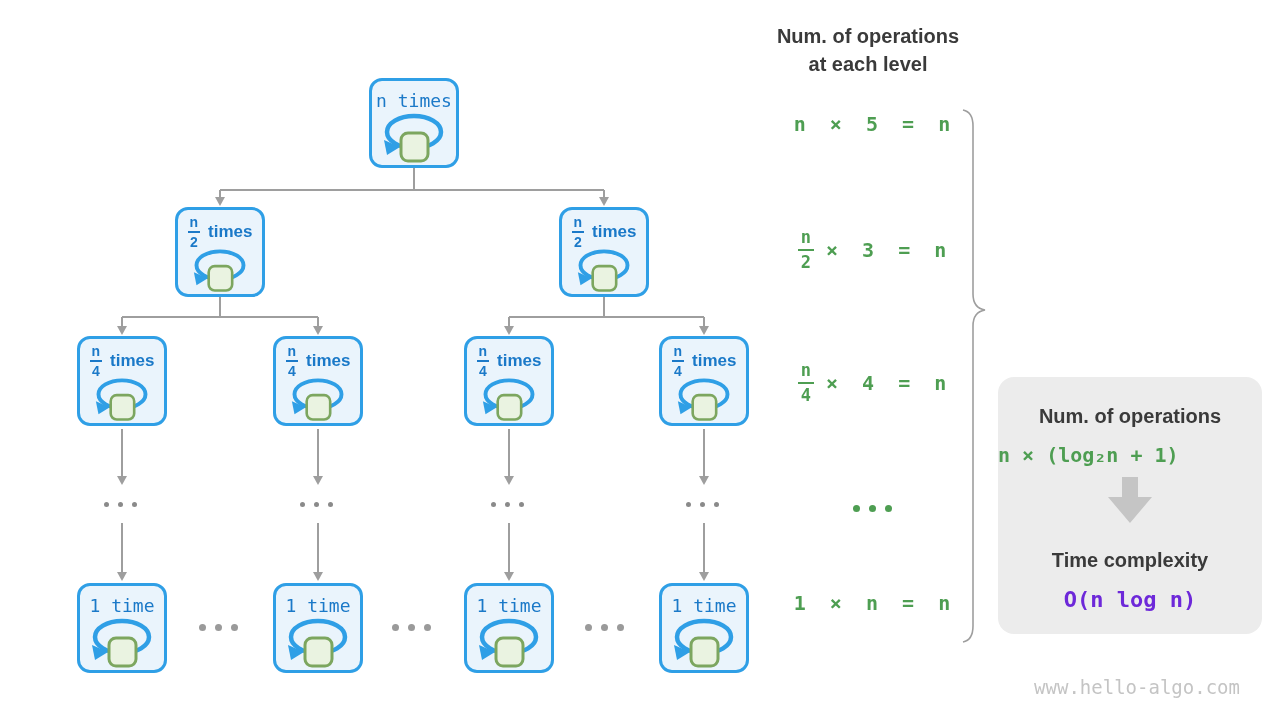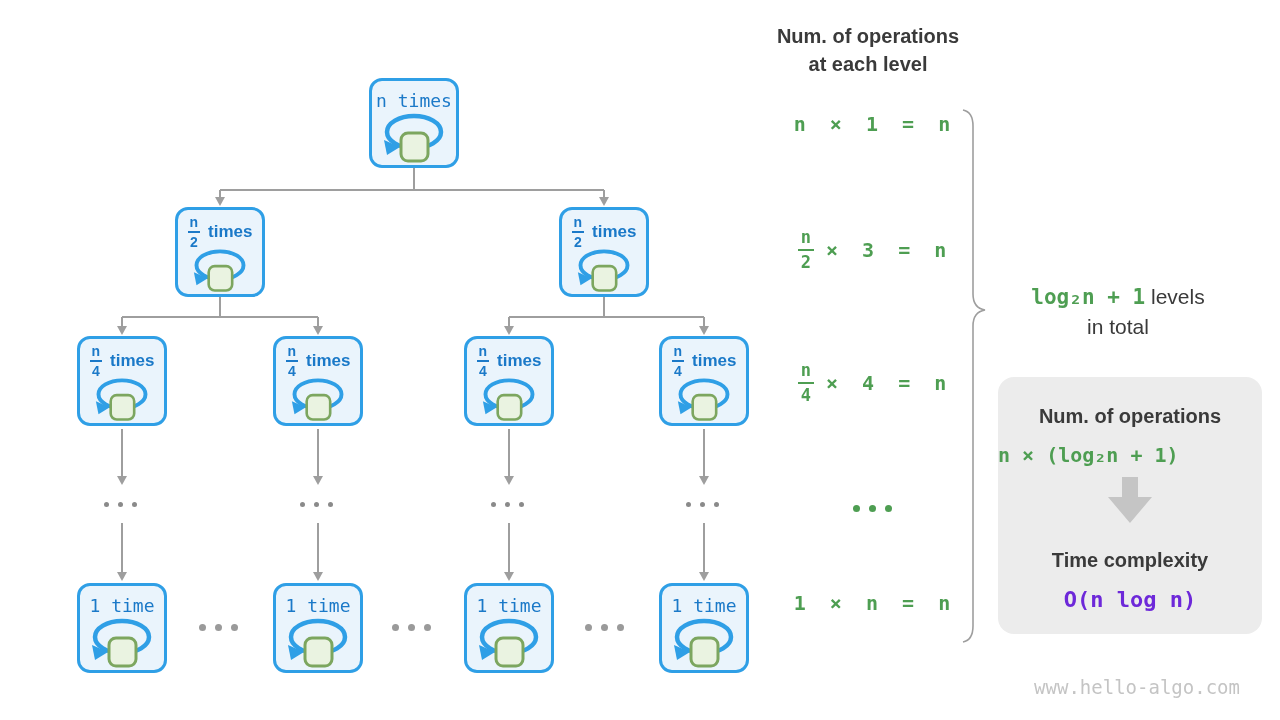--- a/index.html
+++ b/index.html
@@ -262,21 +262,21 @@
       <i></i>
       <i></i>
     </div>
 
   <div class="heading" style="left:745px;top:22px;width:246px">
     <div>Num. of operations</div>
     <div>at each level</div>
   </div>
 
   <div class="formula-row" style="top:112px;height:24px">
-    <span class="pre">n  ×  1  =  n</span>
+    <span class="pre">n  ×  5  =  n</span>
   </div>
 
   <div class="formula-row" style="top:227px;height:46px">
     <span class="gfrac">
         <span class="num">n</span>
         <span class="den">2</span>
       </span>
     <span class="pre">×  3  =  n</span>
   </div>
 
@@ -293,24 +293,20 @@
         <i></i>
         <i></i>
         <i></i>
       </span>
   </div>
 
   <div class="formula-row" style="top:591px;height:24px">
     <span class="pre">1  ×  n  =  n</span>
   </div>
 
-  <div class="brace-label">
-    <div><span class="green-mono">log₂n + 1</span><span class="pre"> levels</span></div>
-    <div>in total</div>
-  </div>
 
   <div class="summary-box">
     <div class="sb-title" style="top:28px">Num. of operations</div>
     <div class="sb-formula" style="top:66px">n × (log₂n + 1)</div>
     <svg class="sb-arrow" width="44" height="46" viewBox="0 0 44 46">
       <polygon points="14,0 30,0 30,20 44,20 22,46 0,20 14,20" fill="#c5c5c5"></polygon>
     </svg>
     <div class="sb-title" style="top:172px">Time complexity</div>
     <div class="sb-result" style="top:210px">O(n log n)</div>
   </div>

